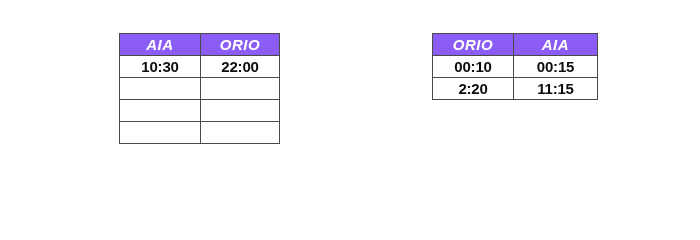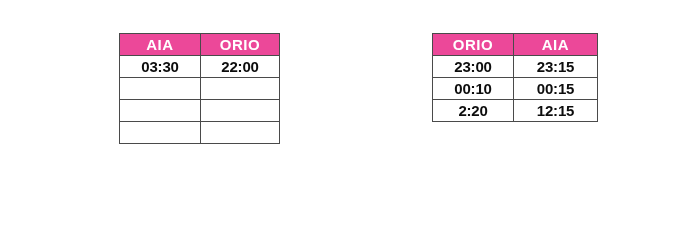--- a/index.html
+++ b/index.html
@@ -27,28 +27,29 @@
     margin: 0;
     height: 21px;
     line-height: 21px;
     text-align: center;
     vertical-align: middle;
     font-size: 15px;
     font-weight: bold;
     letter-spacing: -0.2px;
   }
   .timetable thead th {
-    background: #ec4899;
+    background: #8b5cf6;
     color: #ffffff;
     font-size: 15px;
     font-weight: bold;
     letter-spacing: 0.6px;
     border-color: #4a4a4a;
     height: 21px;
     line-height: 21px;
+    font-style: italic;
   }
   .timetable tbody td {
     color: #0d0d0d;
   }
   .timetable tbody td.empty {
     color: transparent;
   }
 
   
   #table-departures-left {
@@ -75,21 +76,21 @@
       <col class="c2">
     </colgroup>
   <thead>
     <tr>
       <th>AIA</th>
       <th>ORIO</th>
     </tr>
   </thead>
   <tbody>
     <tr>
-      <td>03:30</td>
+      <td>10:30</td>
       <td>22:00</td>
     </tr>
     <tr>
       <td class="empty"></td>
       <td class="empty"></td>
     </tr>
     <tr>
       <td class="empty"></td>
       <td class="empty"></td>
     </tr>
@@ -106,25 +107,21 @@
       <col class="c2">
     </colgroup>
   <thead>
     <tr>
       <th>ORIO</th>
       <th>AIA</th>
     </tr>
   </thead>
   <tbody>
     <tr>
-      <td>23:00</td>
-      <td>23:15</td>
-    </tr>
-    <tr>
       <td>00:10</td>
       <td>00:15</td>
     </tr>
     <tr>
       <td>2:20</td>
-      <td>12:15</td>
+      <td>11:15</td>
     </tr>
   </tbody>
 </table>
 
 </body></html>

